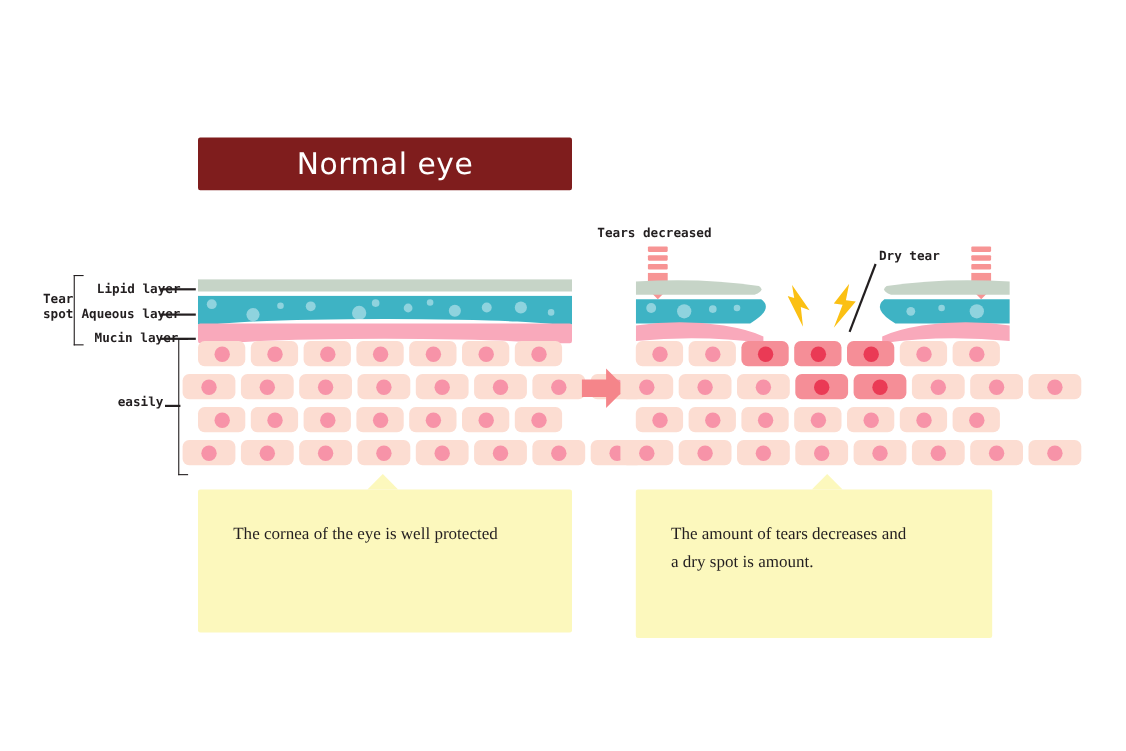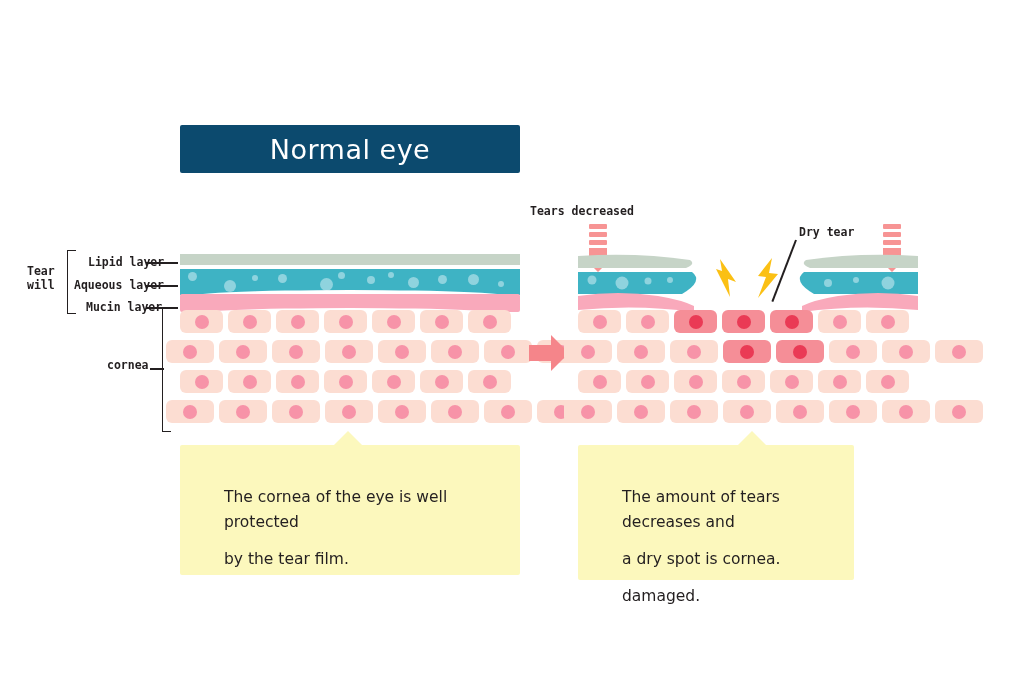--- a/index.html
+++ b/index.html
@@ -31,21 +31,21 @@
     color: #ffffff;
     font-size: 27px;
     font-weight: 400;
     letter-spacing: 0.5px;
     font-family: "DejaVu Sans", sans-serif;
   }
   #header-normal {
     left: 180px;
     top: 125px;
     width: 340px;
-    background: #0c4a6e;
+    background: #7f1d1d;
   }
   #header-dry {
     left: 578px;
     top: 125px;
     width: 340px;
     background: #f79498;
   }
 
   
   .side-labels {
@@ -57,21 +57,21 @@
   }
   .lbl {
     position: absolute;
     font-family: "DejaVu Sans Mono", monospace;
     font-size: 11.5px;
     font-weight: 700;
     color: #231f20;
     white-space: nowrap;
   }
   #lbl-tearfilm {
-    left: 27px;
+    left: 39px;
     top: 26px;
     line-height: 14px;
     text-align: center;
   }
   #lbl-lipid   { left: 88px; top: 17px; }
   #lbl-aqueous { left: 74px; top: 40px; }
   #lbl-mucin   { left: 86px; top: 62px; }
   #lbl-cornea  { left: 107px; top: 120px; }
 
   
@@ -172,33 +172,33 @@
     background: #fcf8bd;
     border-radius: 2px;
     box-sizing: border-box;
     padding: 28px 26px 20px 32px;
     color: #231f20;
     font-size: 15.5px;
     line-height: 25px;
     font-family: "DejaVu Sans", sans-serif;
   }
   #callout-normal { left: 180px; top: 445px; width: 340px; height: 130px; }
-  #callout-dry    { left: 578px; top: 445px; width: 276px; height: 135px; }
+  #callout-dry    { left: 578px; top: 445px; width: 324px; height: 135px; }
   .callout-tail {
     position: absolute;
     width: 0;
     height: 0;
     border-left: 14px solid transparent;
     border-right: 14px solid transparent;
     border-bottom: 14px solid #fcf8bd;
     top: -14px;
   }
   #tail-normal { left: 154px; }
   #tail-dry    { left: 160px; }
-  .callout p { margin: 12px; }
+  .callout p { margin: 0; font-family: Liberation Serif, serif; }
 
   
   #mid-arrow {
     position: absolute;
     left: 527px;
     top: 332px;
     width: 44px;
     height: 42px;
   }
 
@@ -228,21 +228,21 @@
 
   
   .annot {
     position: absolute;
     font-family: "DejaVu Sans Mono", monospace;
     font-size: 11.5px;
     font-weight: 700;
     color: #231f20;
     white-space: nowrap;
   }
-  #annot-tears { left: 530px; top: 204px; text-align: center; }
+  #annot-tears { left: 543px; top: 204px; text-align: center; }
   #annot-dryspot { left: 799px; top: 225px; }
 
   #dryspot-line {
     position: absolute;
     left: 795px;
     top: 240px;
     width: 2px;
     height: 66px;
     background: #231f20;
     transform: rotate(21deg);
@@ -265,34 +265,34 @@
     <span>Normal eye</span>
   </div>
 
 
   <div class="side-labels">
 
     <div class="bracket" id="bracket-tear"></div>
 
     <div class="lbl" id="lbl-tearfilm">
       <div>Tear</div>
-      <div>will</div>
+      <div>spot</div>
     </div>
 
     <div class="lbl" id="lbl-lipid">Lipid layer</div>
     <div class="leader" id="leader-lipid"></div>
 
     <div class="lbl" id="lbl-aqueous">Aqueous layer</div>
     <div class="leader" id="leader-aqueous"></div>
 
     <div class="lbl" id="lbl-mucin">Mucin layer</div>
     <div class="leader" id="leader-mucin"></div>
 
     <div class="bracket" id="bracket-cornea"></div>
-    <div class="lbl" id="lbl-cornea">cornea</div>
+    <div class="lbl" id="lbl-cornea">easily</div>
     <div class="leader" id="leader-cornea"></div>
   </div>
 
   <div class="eye-col" id="eye-normal">
     <div class="lipid-bar" id="n-lipid"></div>
     <div class="aqueous-bar" id="n-aqueous">
       <div class="bubble" style="left:8px;  top:3px;  width:9px;  height:9px;"></div>
       <div class="bubble" style="left:44px; top:11px; width:12px; height:12px;"></div>
       <div class="bubble" style="left:72px; top:6px;  width:6px;  height:6px;"></div>
       <div class="bubble" style="left:98px; top:5px;  width:9px;  height:9px;"></div>
@@ -548,23 +548,21 @@
         <div class="nucleus"></div>
       </div>
       <div class="cell" style="left: 357px; top: 90px; width: 48px; height: 23px;">
         <div class="nucleus"></div>
       </div>
     </div>
 
   <div class="callout" id="callout-normal">
     <div class="callout-tail" id="tail-normal"></div>
     <p>The cornea of the eye is well protected</p>
-    <p> by the tear film.</p>
   </div>
 
   <div class="callout" id="callout-dry">
     <div class="callout-tail" id="tail-dry"></div>
     <p>The amount of tears decreases and</p>
-    <p>a dry spot is cornea.</p>
-    <p>damaged.</p>
+    <p>a dry spot is amount.</p>
   </div>
 
 </div>
 
 </body></html>

